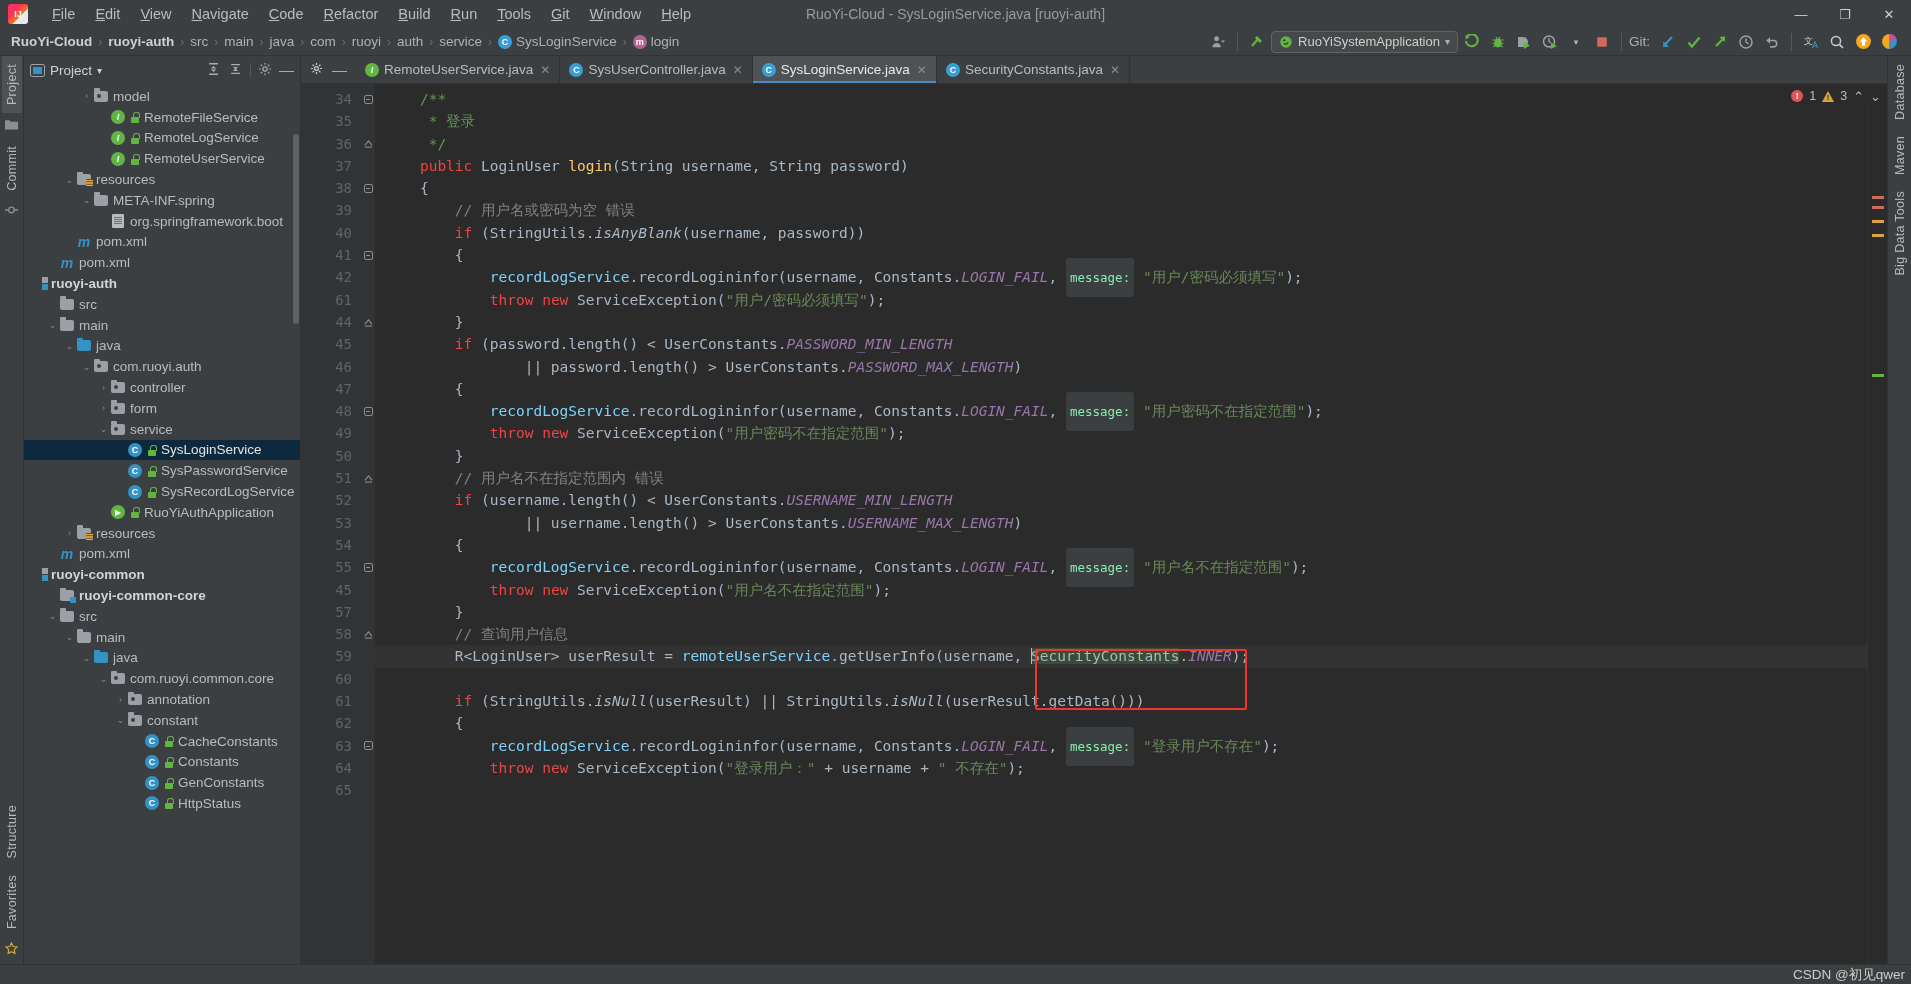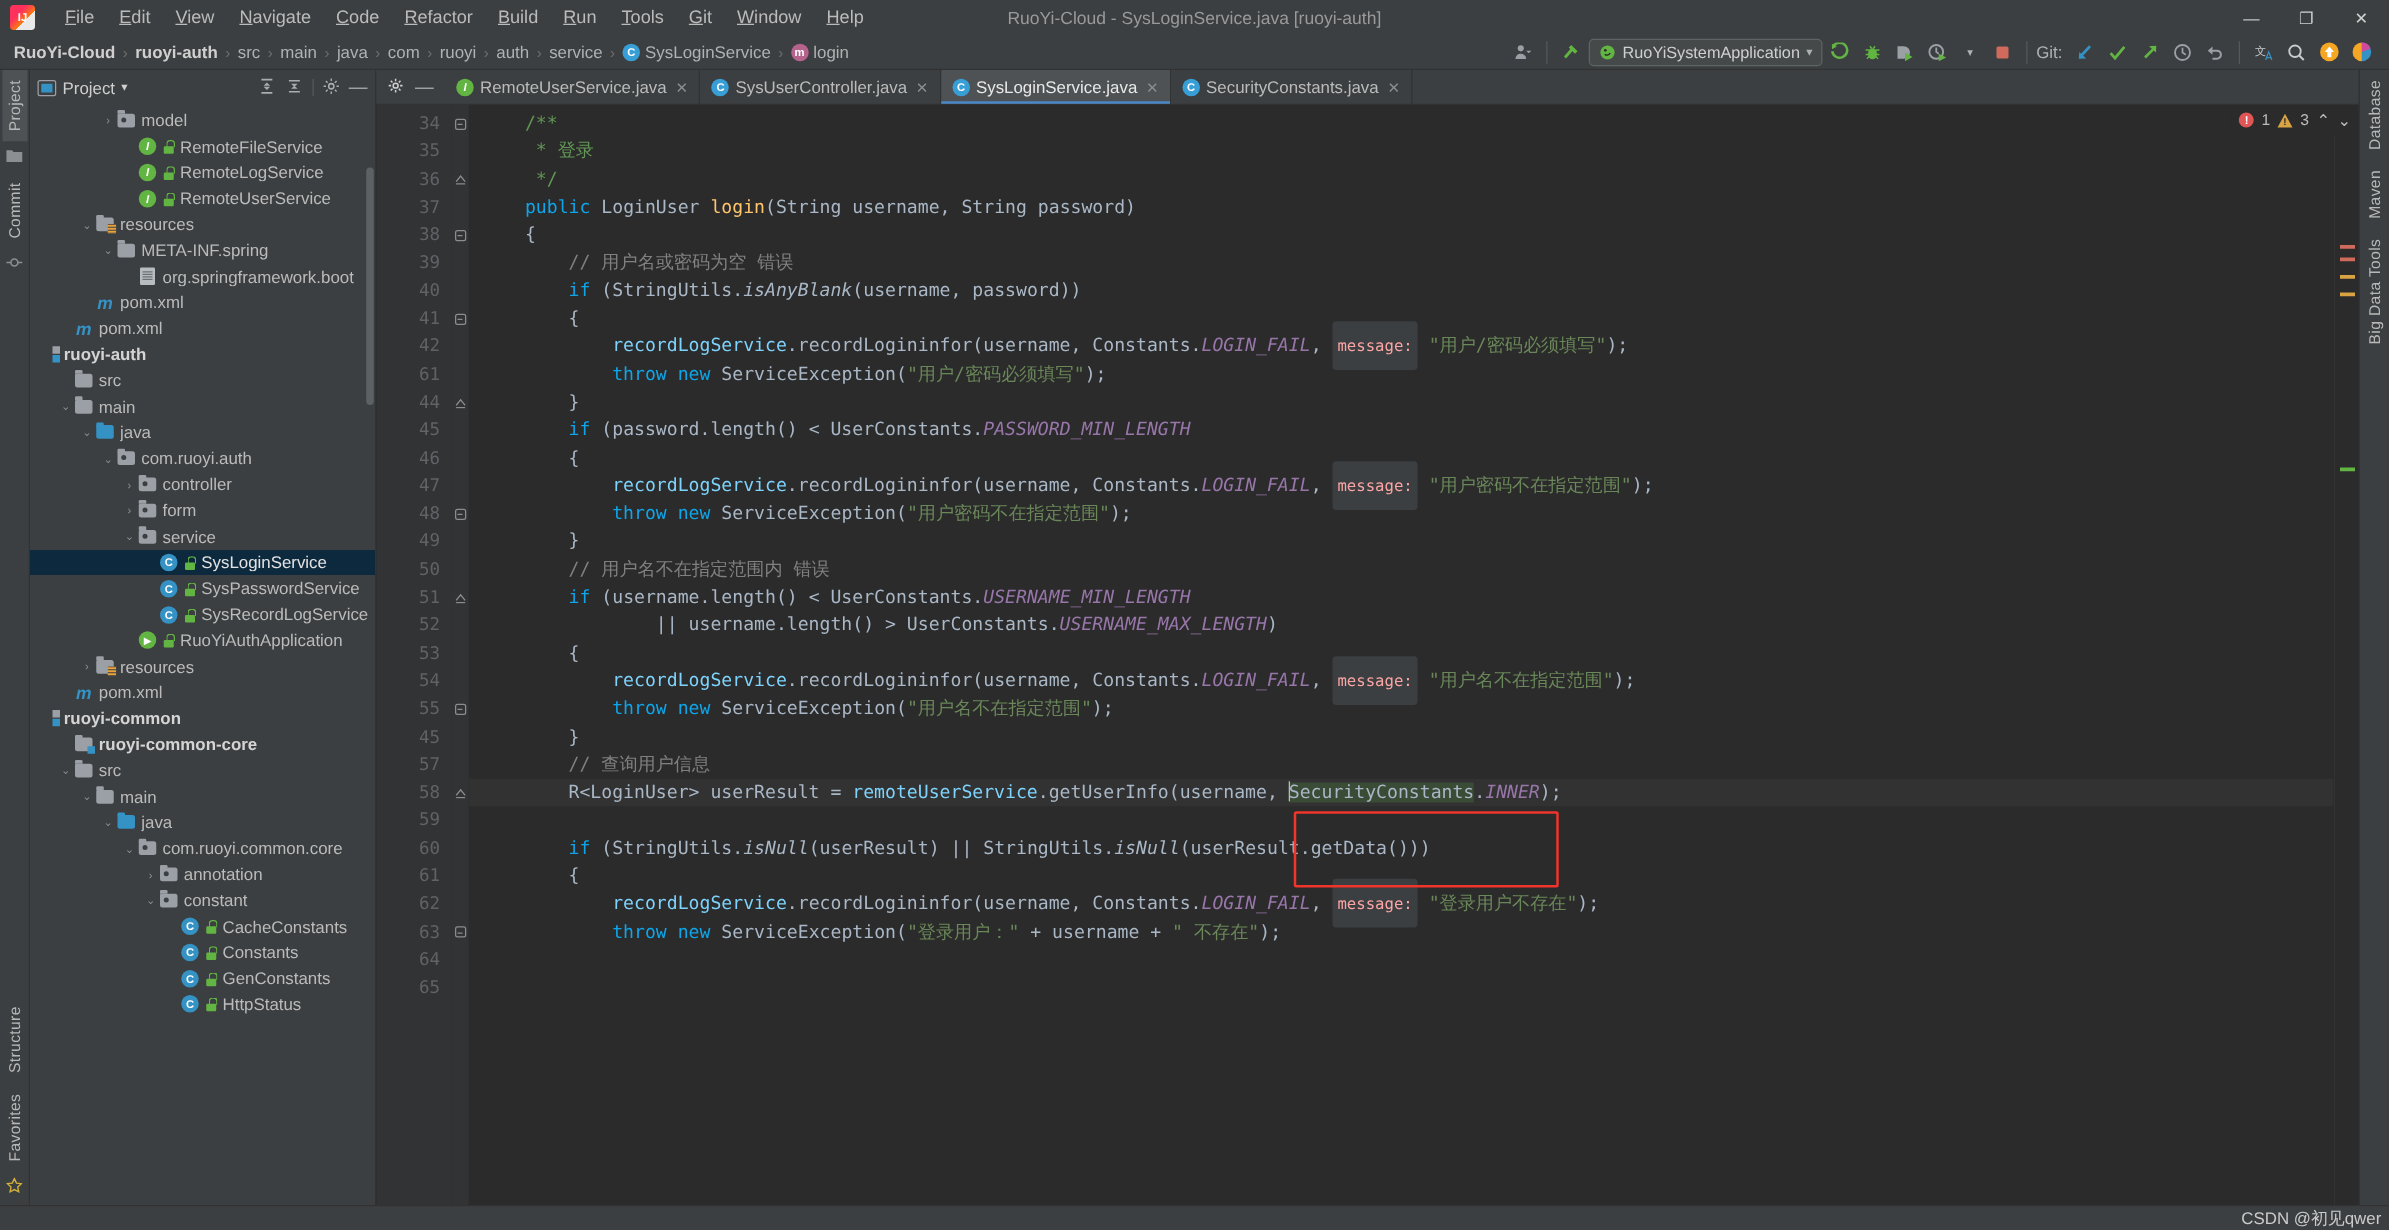--- a/index.html
+++ b/index.html
@@ -127,29 +127,29 @@
     font-family:"DejaVu Sans Mono","Liberation Mono",monospace; }
   .gutter{ width:60px; background:#313335; flex:none; padding-top:4px; }
   .gln{ height:22.3px; line-height:22.3px; text-align:right; padding-right:9px; color:#606366; font-size:14px; }
   .foldbar{ width:14px; background:#313335; flex:none; padding-top:4px; position:relative; }
   .fold{ height:22.3px; display:flex; align-items:center; justify-content:center; }
   .fold i{ width:9px; height:9px; border:1px solid #8a8e90; border-radius:2px; position:relative; display:block; }
   .fold i::after{ content:""; position:absolute; left:1.5px; top:3.5px; width:4px; height:1px; background:#8a8e90; }
   .code{ flex:1; padding-top:4px; position:relative; overflow:hidden; }
   .ln{ height:22.3px; line-height:22.3px; font-size:14.5px; white-space:pre; color:#a9b7c6; padding-left:10px; }
   .ln.cur{ background:#323232; }
-  .kw{ color:#0ea5e9; }
+  .kw{ color:#ef4444; }
   .str{ color:#6a8759; }
   .cmt{ color:#808080; }
   .cmt-doc{ color:#629755; }
   .fld{ color:#7dd3fc; }
   .sfld{ color:#9876aa; font-style:italic; }
   .mth{ color:#ffc66d; }
   .ital{ font-style:italic; }
-  .param-hint{ background:#3b3f41; color:#fca5a5; border-radius:3px; padding:12px 4px; font-size:12.5px; }
+  .param-hint{ background:#3b3f41; color:#86efac; border-radius:3px; padding:12px 4px; font-size:12.5px; }
   .sel-tok{ background:#3a4b36; }
   .caret{ display:inline-block; width:1px; background:#bbbbbb; height:16px; vertical-align:-3px;
     margin:0 -0.5px; }
 
   .redbox{ position:absolute; border:2px solid #f0352c; border-radius:2px; pointer-events:none; }
 
   
   .markbar{ width:20px; background:#2b2b2b; flex:none; position:relative; border-left:1px solid #313335; }
   .mark{ position:absolute; right:3px; width:12px; height:2.5px; }
 
@@ -856,20 +856,21 @@
           <div class="ln"><span class="cmt-doc">     */</span></div>
           <div class="ln"><span>    </span><span class="kw">public</span><span> LoginUser </span><span class="mth">login</span><span>(String username, String password)</span></div>
           <div class="ln"><span>    {</span></div>
           <div class="ln"><span>        </span><span class="cmt">// 用户名或密码为空 错误</span></div>
           <div class="ln"><span>        </span><span class="kw">if</span><span> (StringUtils.</span><span class="ital">isAnyBlank</span><span>(username, password))</span></div>
           <div class="ln"><span>        {</span></div>
           <div class="ln"><span>            </span><span class="fld">recordLogService</span><span>.recordLogininfor(username, Constants.</span><span class="sfld">LOGIN_FAIL</span><span>, </span><span class="param-hint">message:</span><span> </span><span class="str">"用户/密码必须填写"</span><span>);</span></div>
           <div class="ln"><span>            </span><span class="kw">throw</span><span> </span><span class="kw">new</span><span> ServiceException(</span><span class="str">"用户/密码必须填写"</span><span>);</span></div>
           <div class="ln"><span>        }</span></div>
           <div class="ln"><span>        </span><span class="kw">if</span><span> (password.length() &lt; UserConstants.</span><span class="sfld">PASSWORD_MIN_LENGTH</span></div>
+          <div class="ln"><span>                || password.length() &gt; UserConstants.</span><span class="sfld">PASSWORD_MAX_LENGTH</span><span>)</span></div>
           <div class="ln"><span>        {</span></div>
           <div class="ln"><span>            </span><span class="fld">recordLogService</span><span>.recordLogininfor(username, Constants.</span><span class="sfld">LOGIN_FAIL</span><span>, </span><span class="param-hint">message:</span><span> </span><span class="str">"用户密码不在指定范围"</span><span>);</span></div>
           <div class="ln"><span>            </span><span class="kw">throw</span><span> </span><span class="kw">new</span><span> ServiceException(</span><span class="str">"用户密码不在指定范围"</span><span>);</span></div>
           <div class="ln"><span>        }</span></div>
           <div class="ln"><span>        </span><span class="cmt">// 用户名不在指定范围内 错误</span></div>
           <div class="ln"><span>        </span><span class="kw">if</span><span> (username.length() &lt; UserConstants.</span><span class="sfld">USERNAME_MIN_LENGTH</span></div>
           <div class="ln"><span>                || username.length() &gt; UserConstants.</span><span class="sfld">USERNAME_MAX_LENGTH</span><span>)</span></div>
           <div class="ln"><span>        {</span></div>
           <div class="ln"><span>            </span><span class="fld">recordLogService</span><span>.recordLogininfor(username, Constants.</span><span class="sfld">LOGIN_FAIL</span><span>, </span><span class="param-hint">message:</span><span> </span><span class="str">"用户名不在指定范围"</span><span>);</span></div>
           <div class="ln"><span>            </span><span class="kw">throw</span><span> </span><span class="kw">new</span><span> ServiceException(</span><span class="str">"用户名不在指定范围"</span><span>);</span></div>

